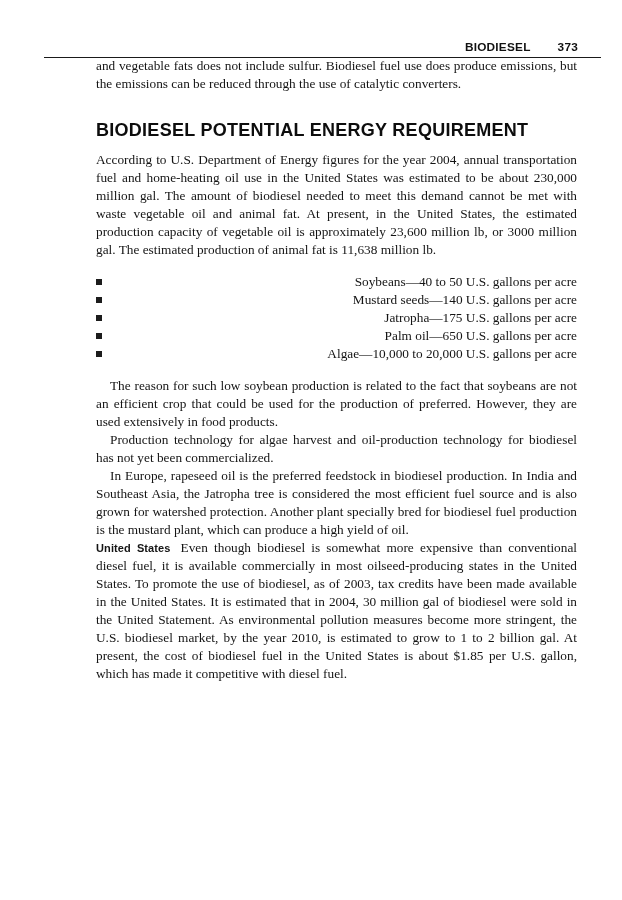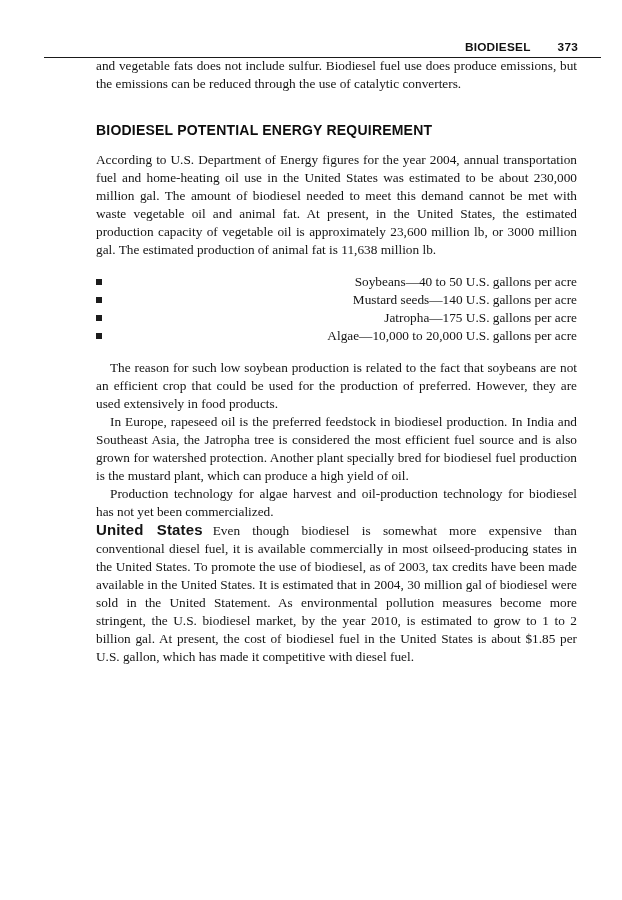--- a/index.html
+++ b/index.html
@@ -36,21 +36,21 @@
     text-align: justify;
     hyphens: auto;
     -webkit-hyphens: auto;
   }
   .content p { margin: 0; }
   .lead { margin-top: 37px; }
   .indent { text-indent: 14px; }
 
   .section-heading {
     font-family: "Liberation Sans", sans-serif;
-    font-size: 14px;
+    font-size: 18px;
     font-weight: bold;
     letter-spacing: 0.015em;
     color: #0d0d0d;
     margin: 28px 0 12px 0;
     text-align: left;
   }
 
   .bullet-list {
     list-style: none;
     margin: 14px 0;
@@ -61,21 +61,21 @@
   .sq {
     position: absolute; left: 0; top: 5.5px;
     width: 6px; height: 6px;
     background: #1c1c1c;
     display: inline-block;
   }
 
   .runin {
     font-family: "Liberation Sans", sans-serif;
     font-weight: bold;
-    font-size: 15px;
+    font-size: 11px;
     margin-right: 10px;
     letter-spacing: 0.01em;
   }
 </style>
 </head>
 <body>
 
 <div class="page">
 
   <header class="running-header">
@@ -89,28 +89,29 @@
     <h1 class="section-heading">BIODIESEL POTENTIAL ENERGY REQUIREMENT</h1>
 
     <p>According to U.S. Department of Energy figures for the year 2004, annual transportation fuel and home-heating oil use in the United States was estimated to be about 230,000 million gal. The amount of biodiesel needed to meet this demand cannot be met with waste vegetable oil and animal fat. At present, in the United States, the estimated production capacity of vegetable oil is approximately 23,600 million lb, or 3000 million gal. The estimated production of animal fat is 11,638 million lb.</p>
 
 
     <ul class="bullet-list">
       <li><span class="sq"></span><span>Soybeans—40 to 50 U.S. gallons per acre</span></li>
       <li><span class="sq"></span></li>
       <li><span class="sq"></span><span>Mustard seeds—140 U.S. gallons per acre</span></li>
       <li><span class="sq"></span><span>Jatropha—175 U.S. gallons per acre</span></li>
+      <li><span class="sq"></span><span>Palm oil—650 U.S. gallons per acre</span></li>
       <li><span class="sq"></span><span>Algae—10,000 to 20,000 U.S. gallons per acre</span></li>
     </ul>
 
     <p class="indent">The reason for such low soybean production is related to the fact that soybeans are not an efficient crop that could be used for the production of preferred. However, they are used extensively in food products.</p>
 
+    <p class="indent">Production technology for algae harvest and oil-production technology for biodiesel has not yet been commercialized.</p>
+
     <p class="indent">In Europe, rapeseed oil is the preferred feedstock in biodiesel production. In India and Southeast Asia, the Jatropha tree is considered the most efficient fuel source and is also grown for watershed protection. Another plant specially bred for biodiesel fuel production is the mustard plant, which can produce a high yield of oil.</p>
-
-    <p class="indent">Production technology for algae harvest and oil-production technology for biodiesel has not yet been commercialized.</p>
 
 
     <p><span class="runin">United States</span><span>Even though biodiesel is somewhat more expensive than conventional diesel fuel, it is available commercially in most oilseed-producing states in the United States. To promote the use of biodiesel, as of 2003, tax credits have been made available in the United States. It is estimated that in 2004, 30 million gal of biodiesel were sold in the United Statement. As environmental pollution measures become more stringent, the U.S. biodiesel market, by the year 2010, is estimated to grow to 1 to 2 billion gal. At present, the cost of biodiesel fuel in the United States is about $1.85 per U.S. gallon, which has made it competitive with diesel fuel.</span></p>
 
 
   </main>
 
 </div>
 
 </body></html>

